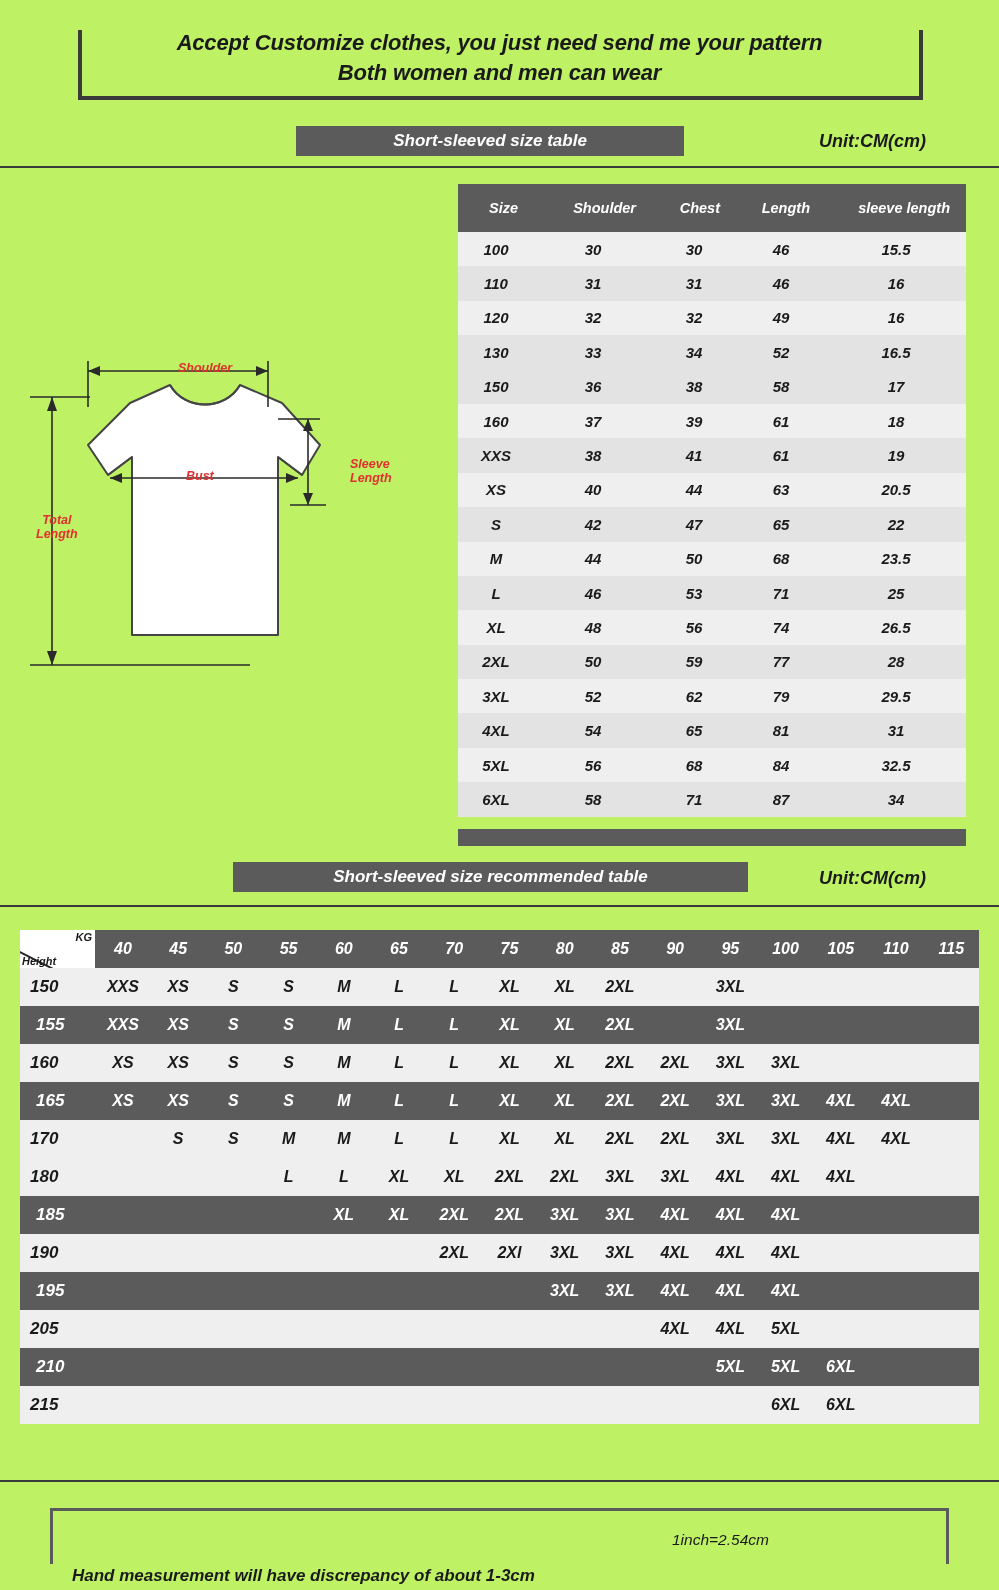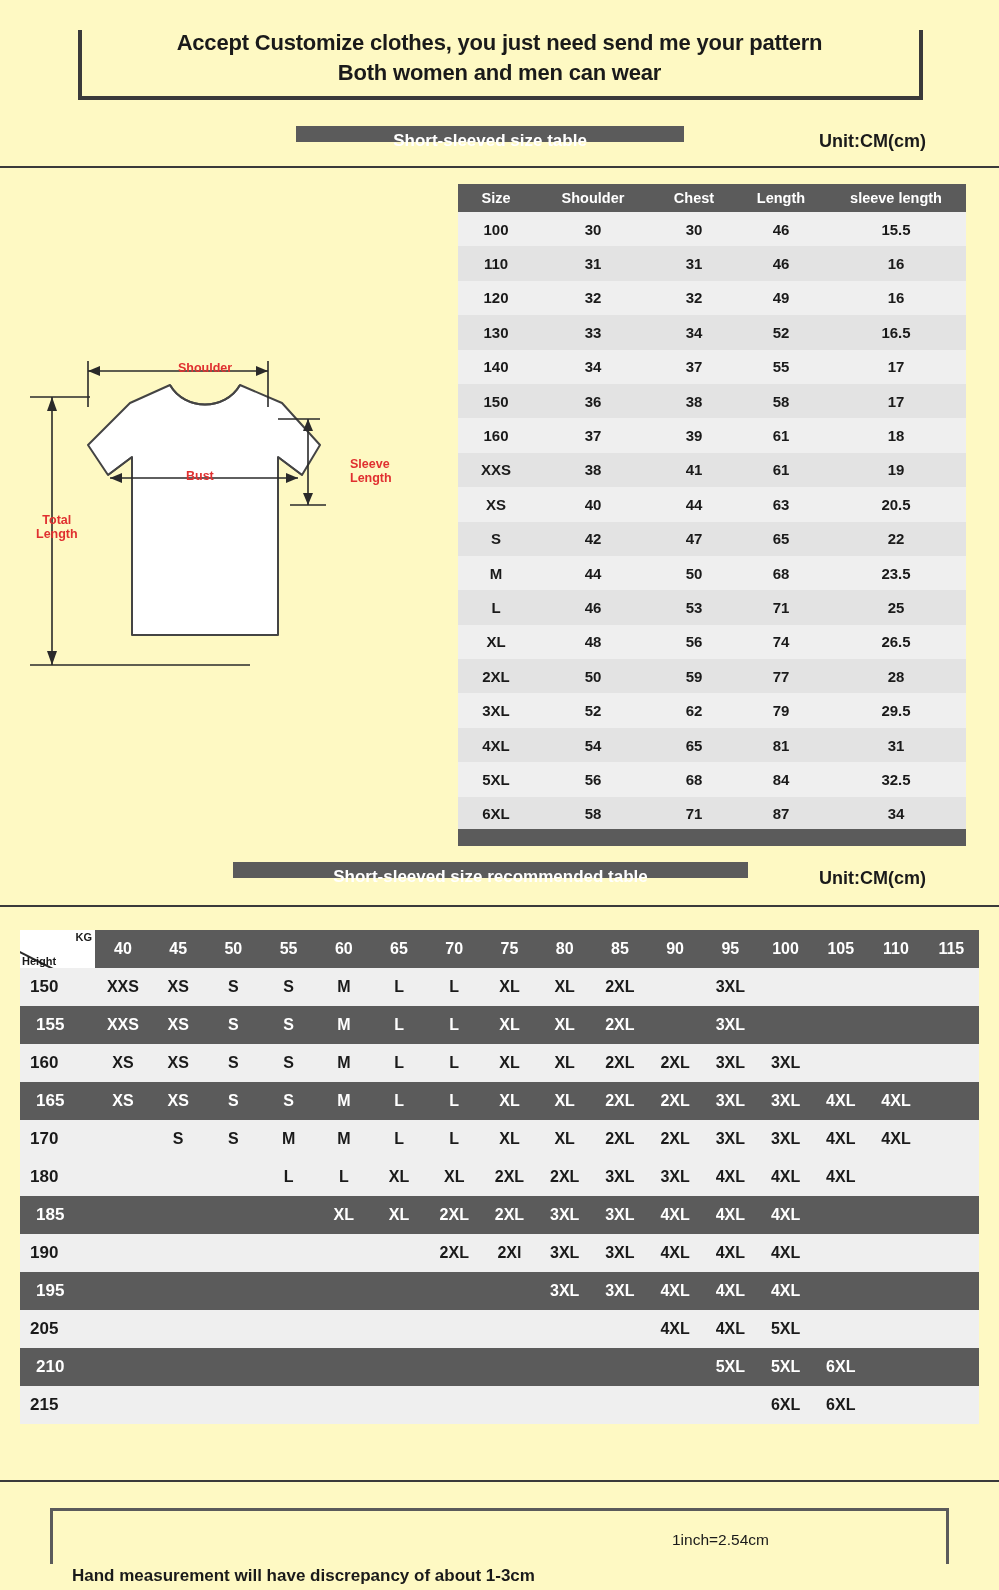--- a/index.html
+++ b/index.html
@@ -5,22 +5,23 @@
   * { box-sizing: border-box; }
   html, body {
     margin: 0; padding: 0;
     background: #ffffff;
     font-family: "Liberation Sans", sans-serif;
   }
   #page {
     position: relative;
     width: 999px;
     height: 1590px;
-    background: #fef9c3;
+    background: #bef264;
     overflow: hidden;
+    font-style: italic;
   }
 
   
   .header-box {
     position: absolute;
     left: 78px; top: 30px;
     width: 845px; height: 70px;
     border-left: 4px solid #3a3a3a;
     border-right: 4px solid #3a3a3a;
     border-bottom: 4px solid #3a3a3a;
@@ -40,21 +41,21 @@
 
   
   .title-bar {
     position: absolute;
     background: #5b5b5b;
     color: #ffffff;
     font-size: 17px;
     font-weight: bold;
     text-align: center;
     line-height: 30px;
-    height: 16px;
+    height: 30px;
   }
   #title1 { left: 296px; top: 126px; width: 388px; }
   #title2 { left: 233px; top: 862px; width: 515px; }
   .unit-label {
     position: absolute;
     font-size: 18px;
     font-weight: bold;
     color: #1a1a1a;
   }
   #unit1 { left: 819px; top: 131px; }
@@ -90,22 +91,22 @@
     left: 458px; top: 184px;
     width: 508px;
     border-collapse: collapse;
   }
   #size-table th {
     background: #5b5b5b;
     color: #ffffff;
     font-size: 14.5px;
     font-weight: bold;
     height: 28px;
-    text-align: center;
-    padding: 1px;
+    text-align: right;
+    padding: 16px;
   }
   #size-table td {
     height: 34.4px;
     text-align: center;
     font-size: 15px;
     font-weight: bold;
     color: #1a1a1a;
     padding: 0;
     background: #efefef;
   }
@@ -315,27 +316,20 @@
           <td>32</td>
           <td>49</td>
           <td>16</td>
         </tr>
         <tr class="alt">
           <td>130</td>
           <td>33</td>
           <td>34</td>
           <td>52</td>
           <td>16.5</td>
-        </tr>
-        <tr>
-          <td>140</td>
-          <td>34</td>
-          <td>37</td>
-          <td>55</td>
-          <td>17</td>
         </tr>
         <tr class="alt">
           <td>150</td>
           <td>36</td>
           <td>38</td>
           <td>58</td>
           <td>17</td>
         </tr>
         <tr>
           <td>160</td>

